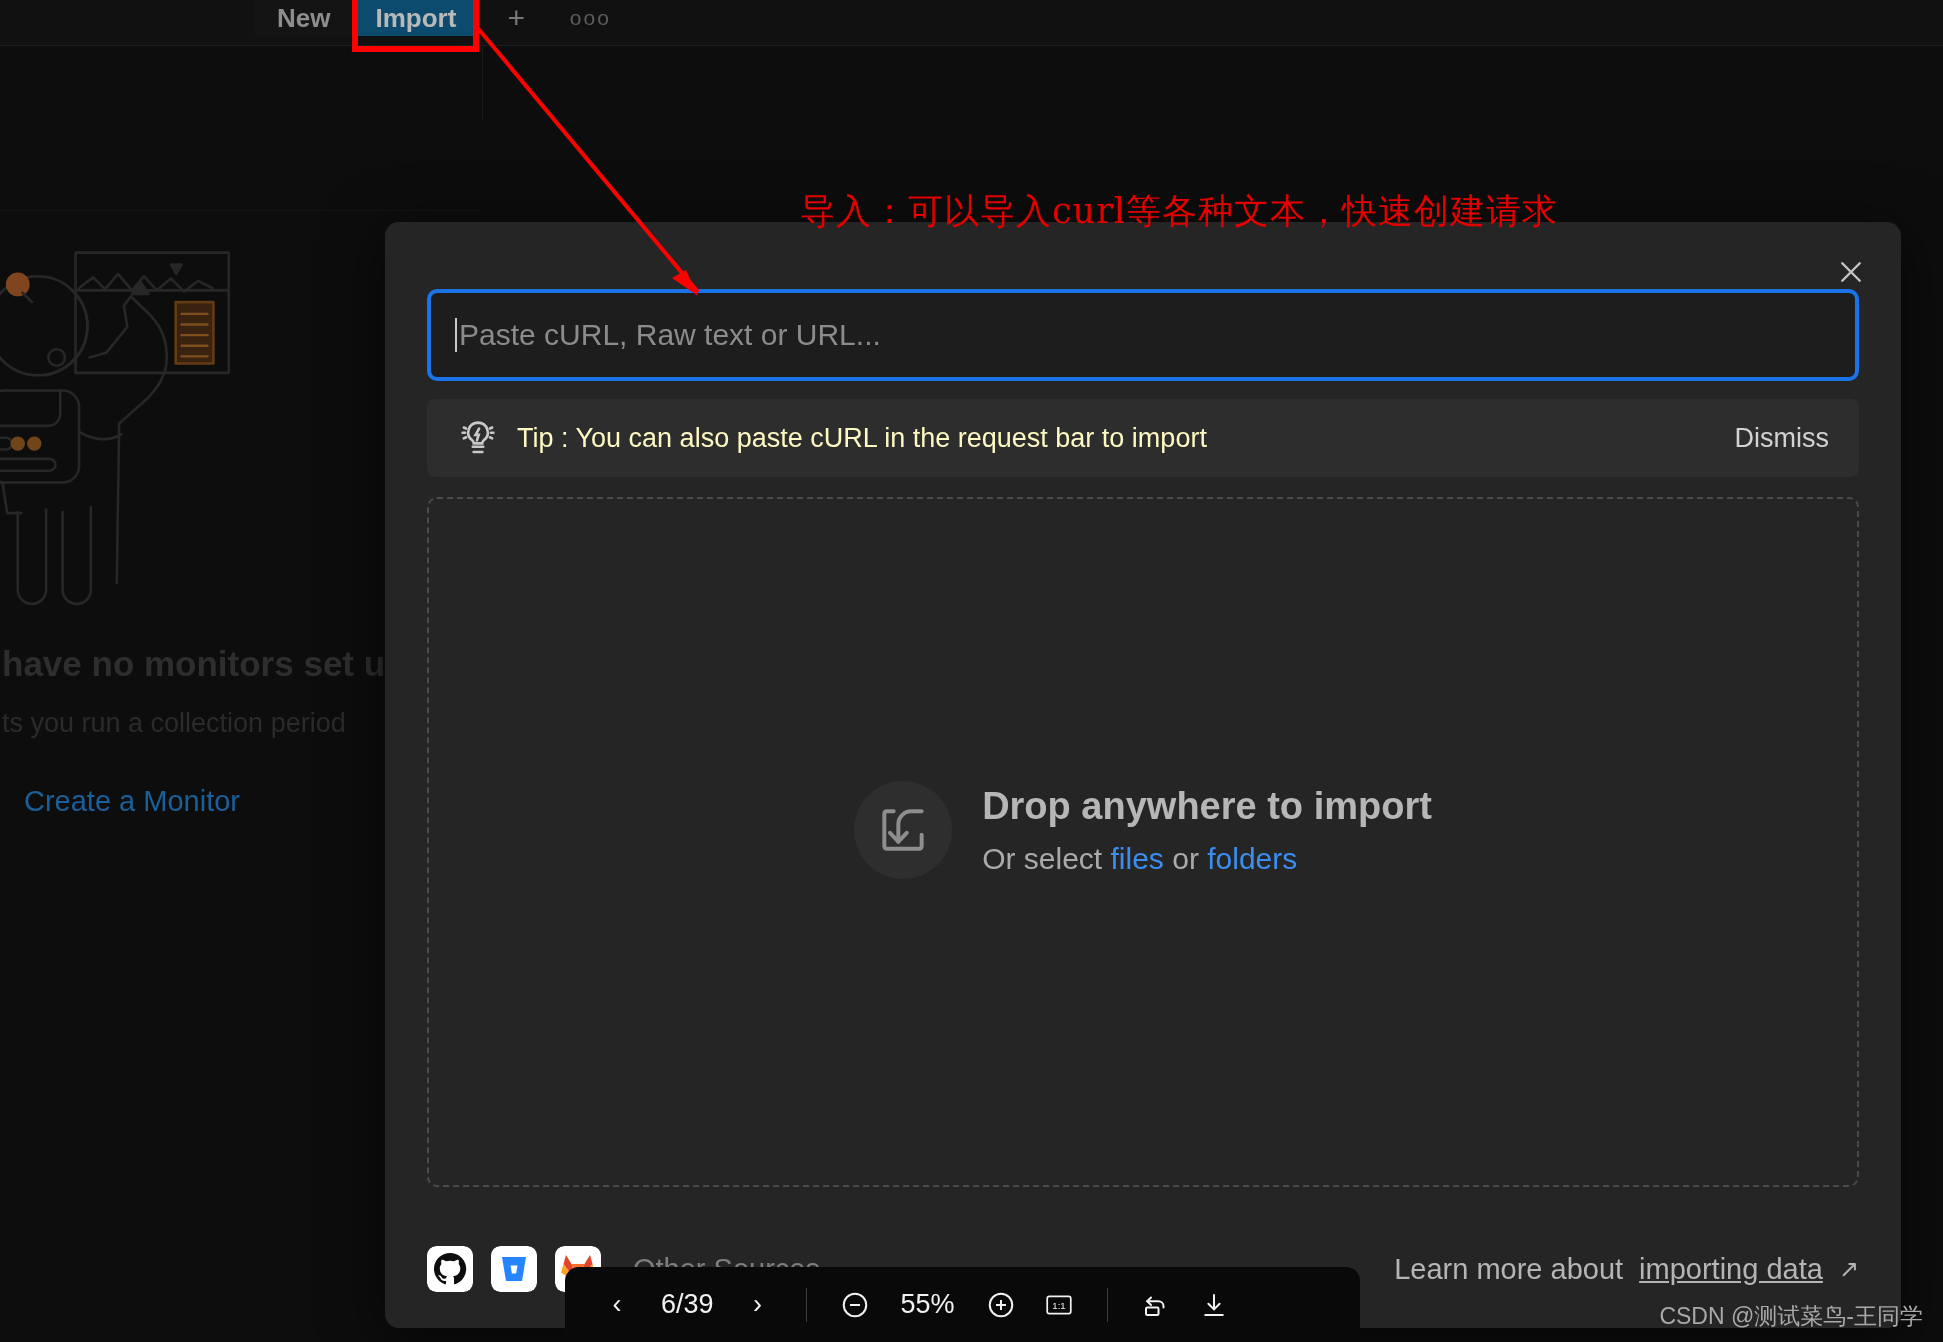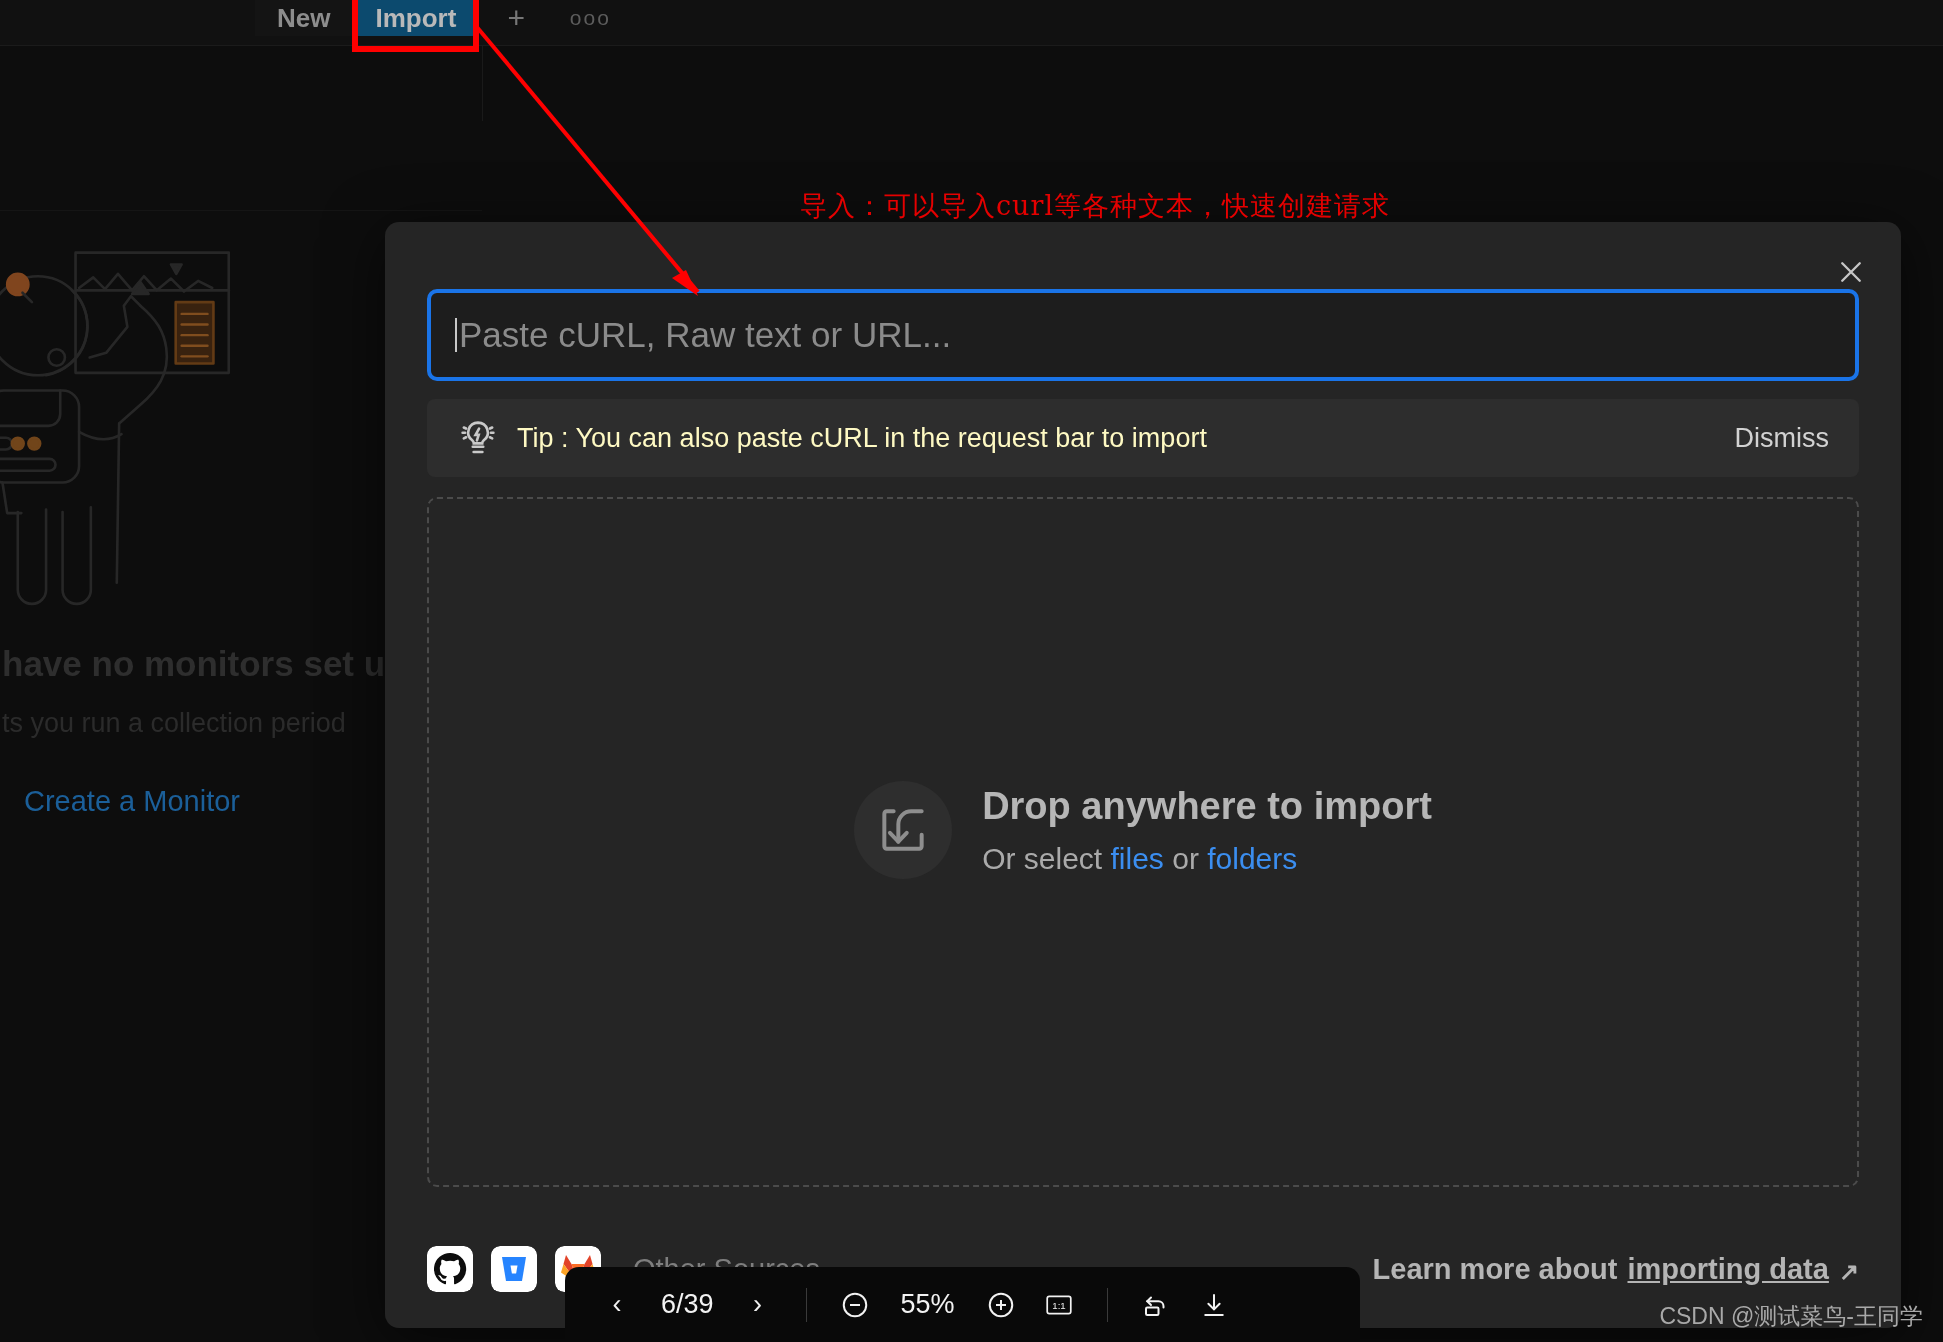--- a/index.html
+++ b/index.html
@@ -48,21 +48,21 @@
     font-size: 29px; color: #1b5f99; font-weight: 500; white-space: nowrap;
   }
 
   
   .anno-box {
     position: absolute; left: 352px; top: -6px; width: 127px; height: 58px;
     border: 6px solid #ff0000; z-index: 60;
   }
   .anno-text {
     position: absolute; left: 800px; top: 188px; z-index: 60;
-    color: #e50000; font-size: 27px; letter-spacing: 1px;
+    color: #e50000; font-size: 35px; letter-spacing: 1px;
     font-family: "DejaVu Serif", serif; white-space: nowrap;
   }
   .anno-arrow { position: absolute; left: 470px; top: 20px; z-index: 61; pointer-events: none; }
 
   
   .modal {
     position: absolute; left: 385px; top: 222px; width: 1516px; height: 1106px;
     background: #252525; border-radius: 14px; z-index: 40;
     box-shadow: 0 12px 60px rgba(0,0,0,.6);
   }
@@ -71,21 +71,21 @@
     display: flex; align-items: center; justify-content: center; border-radius: 6px;
   }
   .modal-close svg { width: 30px; height: 30px; }
 
   .paste-field {
     position: absolute; left: 42px; top: 67px; width: 1432px; height: 92px;
     background: #1d1d1d; border: 4px solid #1a74e8; border-radius: 10px;
     display: flex; align-items: center; padding: 0 24px;
   }
   .caret { width: 2px; height: 34px; background: #c8c8c8; margin-right: 2px; }
-  .placeholder { font-size: 35px; color: #8b8b8b; }
+  .placeholder { font-size: 30px; color: #8b8b8b; }
 
   .tipbar {
     position: absolute; left: 42px; top: 177px; width: 1432px; height: 78px;
     background: #2d2d2d; border-radius: 8px;
     display: flex; align-items: center; padding: 0 30px;
   }
   .tip-icon { width: 42px; height: 42px; margin-right: 18px; flex: 0 0 auto; }
   .tip-text { font-size: 27px; color: #fef9c3; flex: 1; }
   .tip-dismiss { font-size: 27px; color: #d2d2d2; }
 
@@ -108,21 +108,21 @@
     position: absolute; left: 42px; bottom: 28px; width: 1432px; height: 62px;
     display: flex; align-items: center;
   }
   .src-icons { display: flex; align-items: center; gap: 18px; }
   .src-icon { width: 46px; height: 46px; border-radius: 9px; display:block; }
   .other-sources {
     margin-left: 32px; font-size: 29px; color: #7e7e7e;
     display: flex; align-items: center; gap: 16px;
   }
   .chev { font-size: 22px; }
-  .learn-more { margin-left: auto; font-size: 29px; color: #b5b5b5; display: flex; align-items: flex-end; gap: 10px; font-weight: bold; }
+  .learn-more { margin-left: auto; font-size: 29px; color: #b5b5b5; display: flex; align-items: center; gap: 16px; }
   .learn-more .u { text-decoration: underline; }
   .ext-arrow { font-size: 24px; }
 
   
   .pdf-toolbar {
     position: absolute; left: 565px; bottom: 0; width: 795px; height: 75px;
     background: #090909; border-radius: 14px 14px 0 0; z-index: 70;
     display: flex; align-items: center; padding: 0 26px; gap: 6px; overflow: hidden;
   }
   .pdf-btn {

